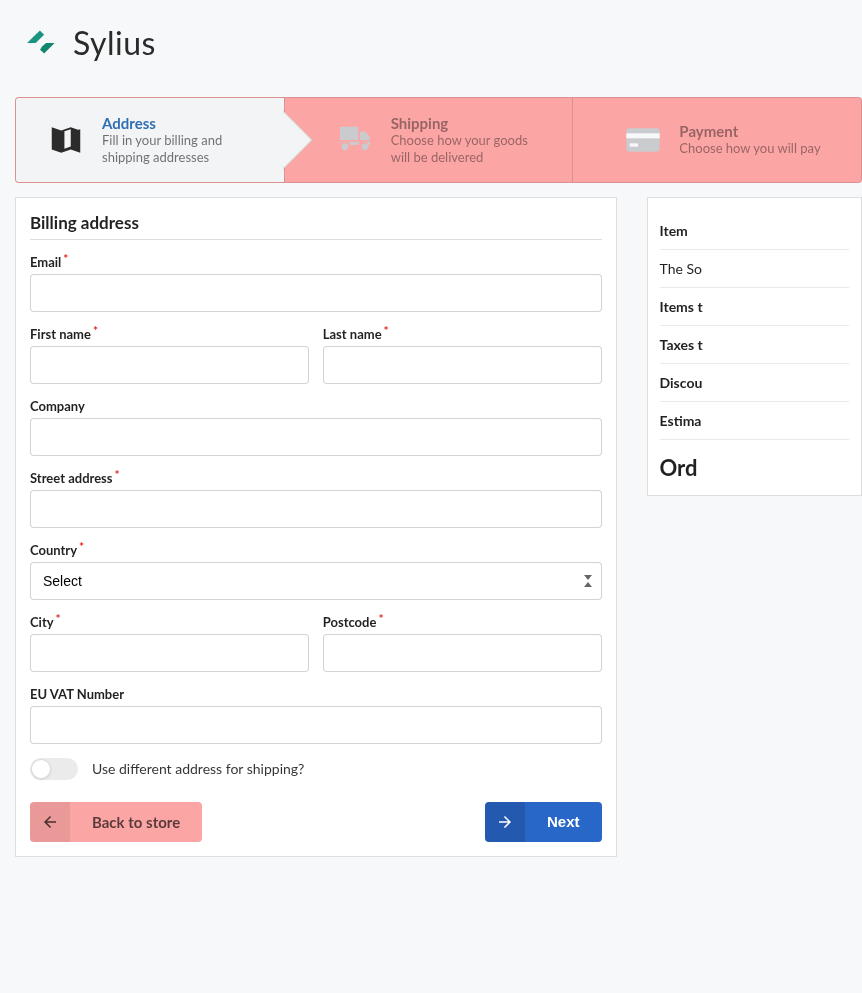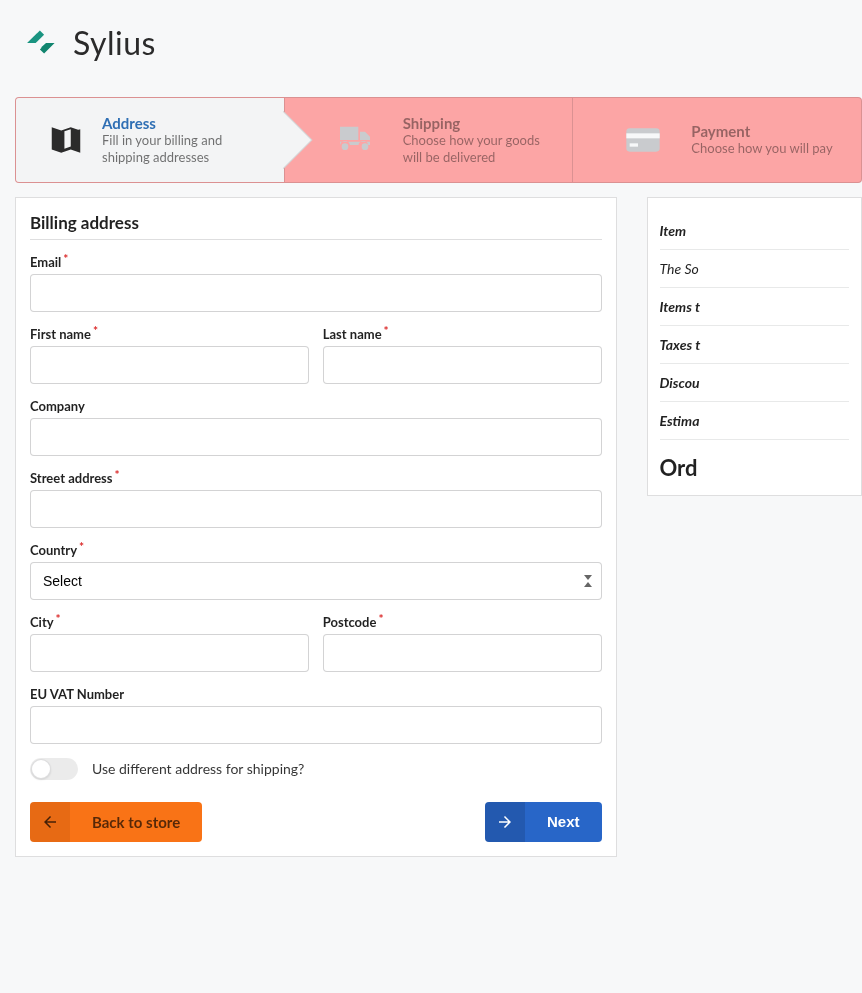--- a/index.html
+++ b/index.html
@@ -31,21 +31,21 @@
     min-height: 83px;
   }
   .step {
     flex: 1 1 0;
     display: flex;
     align-items: center;
     padding: 16px 28px;
     position: relative;
     min-width: 0;
   }
-  .step:not(:first-child) { border-left: 1px solid rgba(34,36,38,.15); gap: 12px; }
+  .step:not(:first-child) { border-left: 1px solid rgba(34,36,38,.15); }
   .step.active { background: #f3f4f5; }
   .step.active::after {
     content: "";
     position: absolute;
     right: -20px;
     top: 50%;
     transform: translateY(-50%) rotate(45deg);
     width: 40px; height: 40px;
     background: #f3f4f5;
     border-top: 1px solid rgba(34,36,38,.15);
@@ -138,33 +138,32 @@
     border: none; cursor: pointer;
     font-weight: 700; font-size: 15px;
     height: 40px;
     text-decoration: none;
   }
   .btn .icon-part {
     display:flex; align-items:center; justify-content:center;
     width: 40px;
   }
   .btn .text-part { display:flex; align-items:center; padding: 0 22px; }
-  .btn-back { background: #f97316; color: rgba(0,0,0,.65); }
+  .btn-back { background: #fca5a5; color: rgba(0,0,0,.65); }
   .btn-back .icon-part { background: rgba(0,0,0,.07); }
   .btn-next { background: #2866c8; color: #fff; }
   .btn-next .icon-part { background: rgba(0,0,0,.12); }
 
   
   .summary-row {
     display:flex; justify-content: space-between;
     font-size: 14px; font-weight: 700;
     padding: 10px 0;
     border-bottom: 1px solid rgba(34,36,38,.1);
     white-space: nowrap;
-    font-style: italic;
   }
   .summary-row.plain { font-weight: 400; }
   .summary-title { font-size: 22px; font-weight: 700; padding-top: 14px; }
 </style>
 </head>
 <body>
 
 <div class="page">
 
   <div class="brand">

